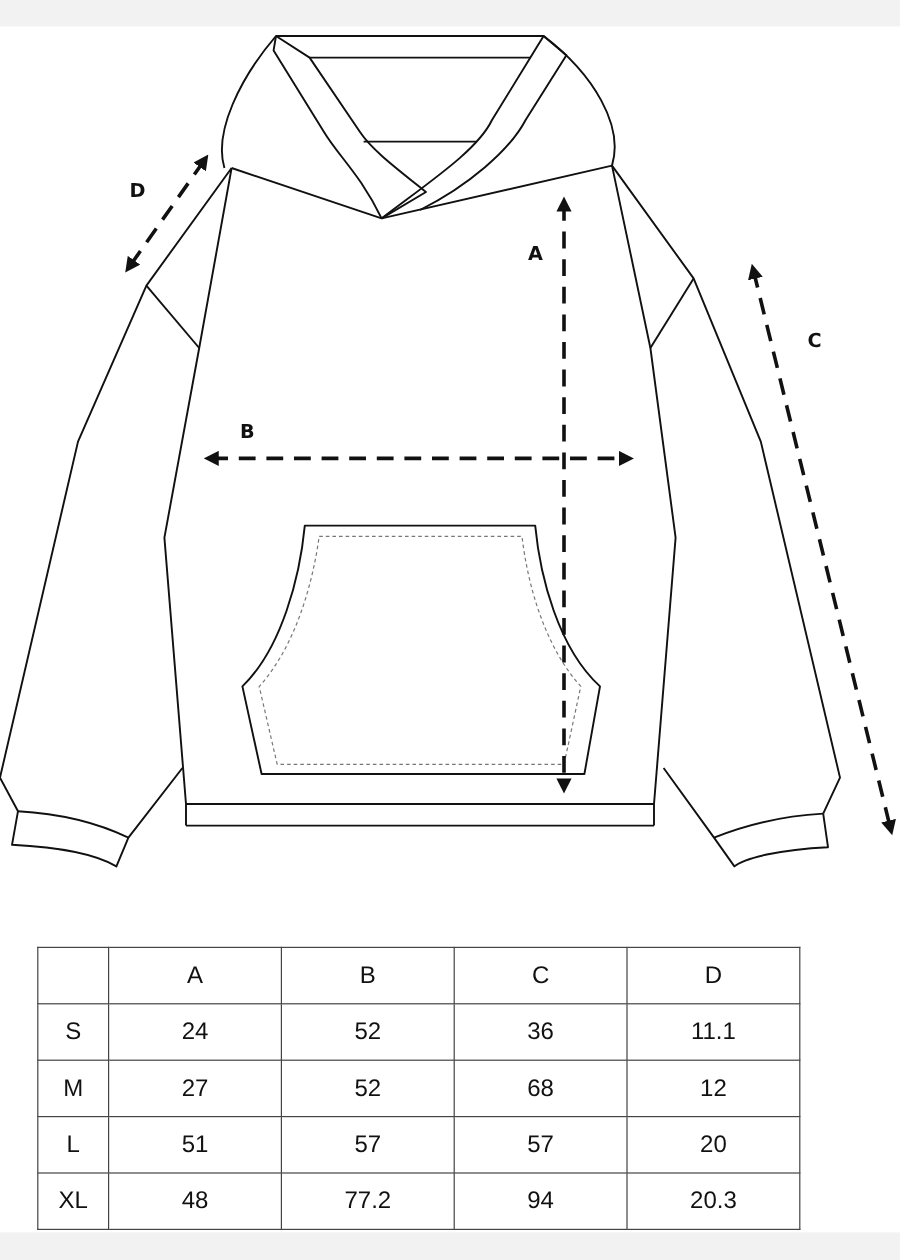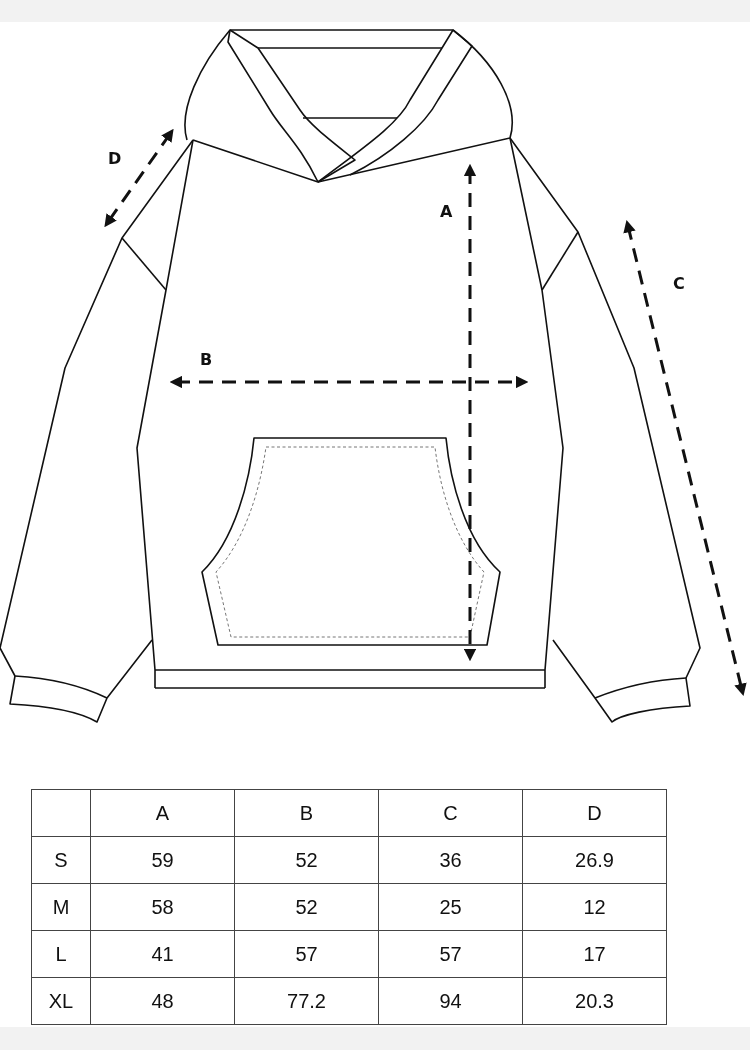--- a/index.html
+++ b/index.html
@@ -77,38 +77,38 @@
     <tbody>
         <tr>
       <td class="rowhead"></td>
       <td>A</td>
       <td>B</td>
       <td>C</td>
       <td>D</td>
     </tr>
     <tr>
       <td class="rowhead">S</td>
-      <td>59</td>
+      <td>24</td>
       <td>52</td>
       <td>36</td>
-      <td>26.9</td>
+      <td>11.1</td>
     </tr>
     <tr>
       <td class="rowhead">M</td>
-      <td>58</td>
+      <td>27</td>
       <td>52</td>
-      <td>25</td>
+      <td>68</td>
       <td>12</td>
     </tr>
     <tr>
       <td class="rowhead">L</td>
-      <td>41</td>
+      <td>51</td>
       <td>57</td>
       <td>57</td>
-      <td>17</td>
+      <td>20</td>
     </tr>
     <tr>
       <td class="rowhead">XL</td>
       <td>48</td>
       <td>77.2</td>
       <td>94</td>
       <td>20.3</td>
     </tr>
   </tbody>
     </table>

